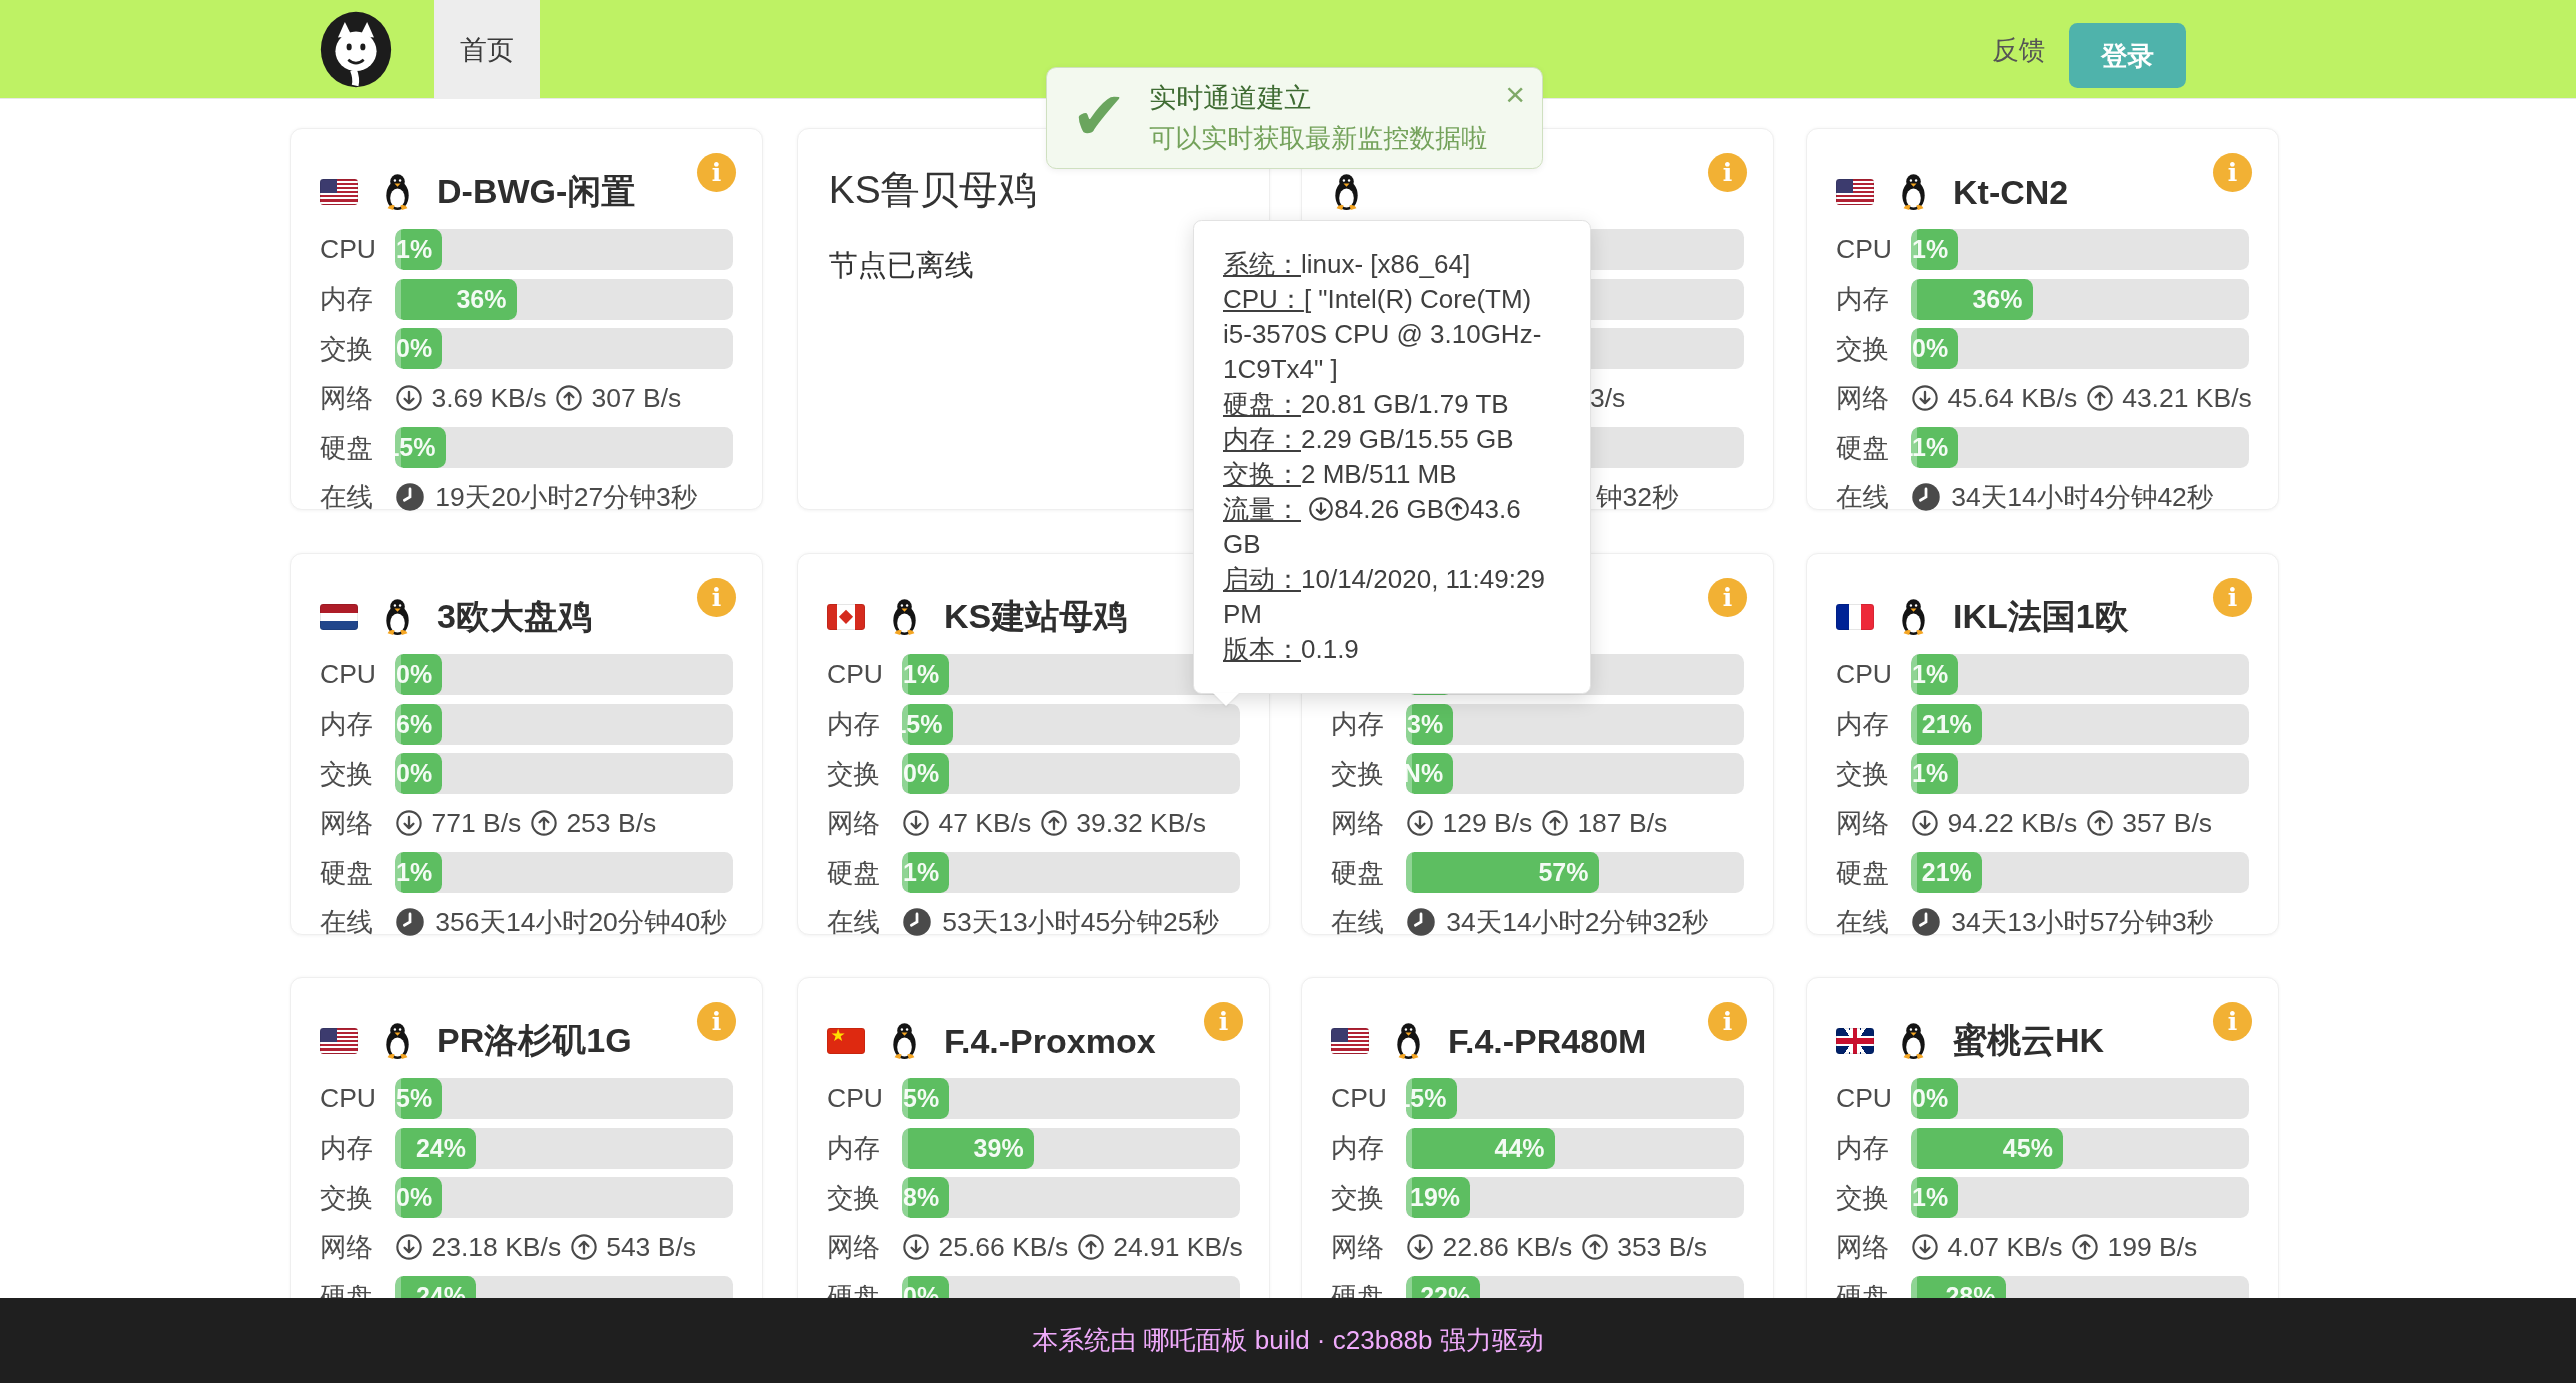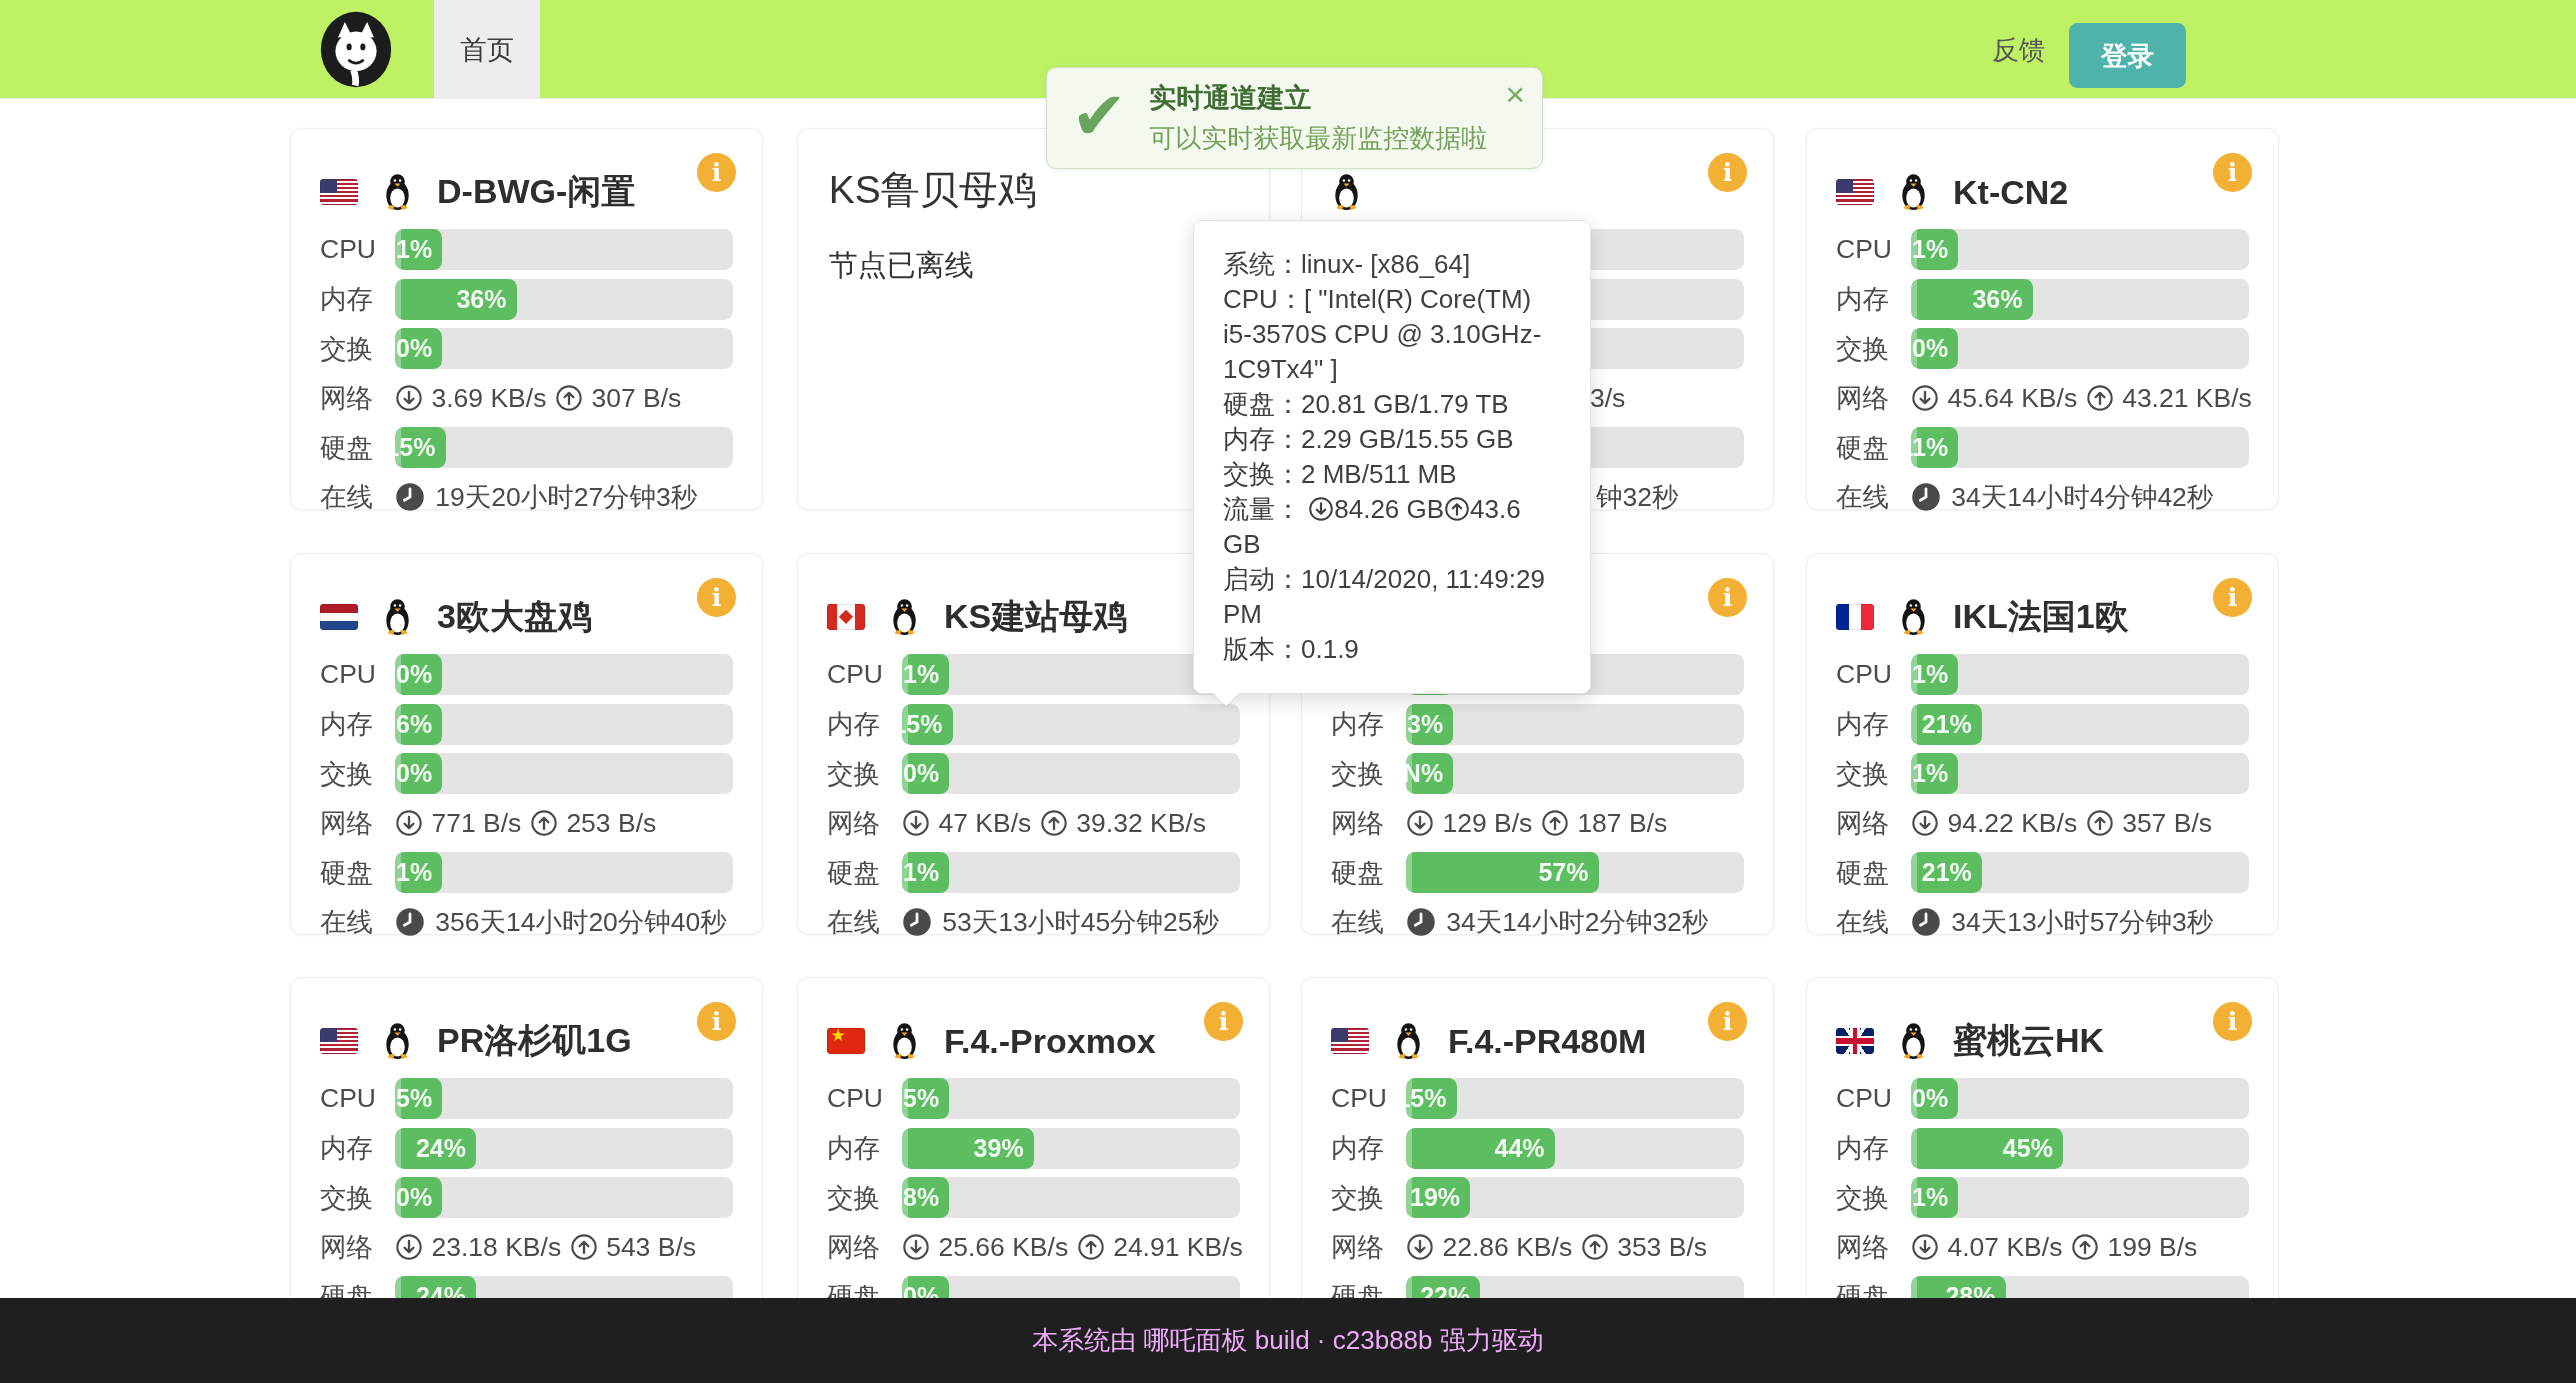--- a/index.html
+++ b/index.html
@@ -63,33 +63,33 @@
     linear-gradient(180deg,transparent 0 30%,#fff 30% 70%,transparent 70%),
     linear-gradient(56deg,transparent 0 46%,#fff 46% 54%,transparent 54%),
     linear-gradient(-56deg,transparent 0 46%,#fff 46% 54%,transparent 54%),
     #012169; }
 
   
   .toast { position:absolute; left:1046px; top:67px; width:497px; height:102px; background:#f3f9ef;
     border:1.7px solid #cfe0c0; border-radius:10.2px; z-index:50; display:flex; align-items:center;
     padding:0 24px; gap:22px; box-shadow:0 1.7px 6.8px rgba(0,0,0,.06); }
   .toast-check { font-size:67px; color:#6aa55e; line-height:1; margin-top:-5.1px; }
-  .toast-title { font-size:27px; font-weight:700; color:#3f6c33; margin-bottom:5.1px; }
+  .toast-title { font-size:27px; font-weight:400; color:#3f6c33; margin-bottom:5.1px; }
   .toast-msg { font-size:26px; color:#74a25b; }
   .toast-close { position:absolute; right:17px; top:8.5px; font-size:34px; color:#7fa967; cursor:pointer;
     line-height:1; }
 
   
   .tooltip { position:absolute; left:1193px; top:220px; width:398px; background:#fff;
     border:0.9px solid #e2e2e2; border-radius:8.5px; padding:26px 29px; z-index:40;
     box-shadow:0 5.1px 20.5px rgba(0,0,0,.14); font-size:26px; color:#3f3f3f; line-height:35px; }
   .tooltip:after { content:""; position:absolute; left:19px; bottom:-13px; border-left:13.7px solid transparent;
     border-right:13.7px solid transparent; border-top:13.7px solid #fff;
     filter:drop-shadow(0 1.7px 0.9px rgba(0,0,0,.08)); }
-  .tt-label { white-space:nowrap; }
+  .tt-label { white-space:nowrap;text-decoration:underline; }
   .tt-circ { width:26px; height:26px; color:#3f3f3f; vertical-align:-4.3px; }
 
   
   .footer { position:absolute; left:0; top:1298px; width:2576px; height:85px; background:#1f1f1f;
     z-index:60; display:flex; align-items:center; justify-content:center; }
   .footer span { font-size:26px; color:#f0abfc; }
 </style>
 </head>
 <body>
 

